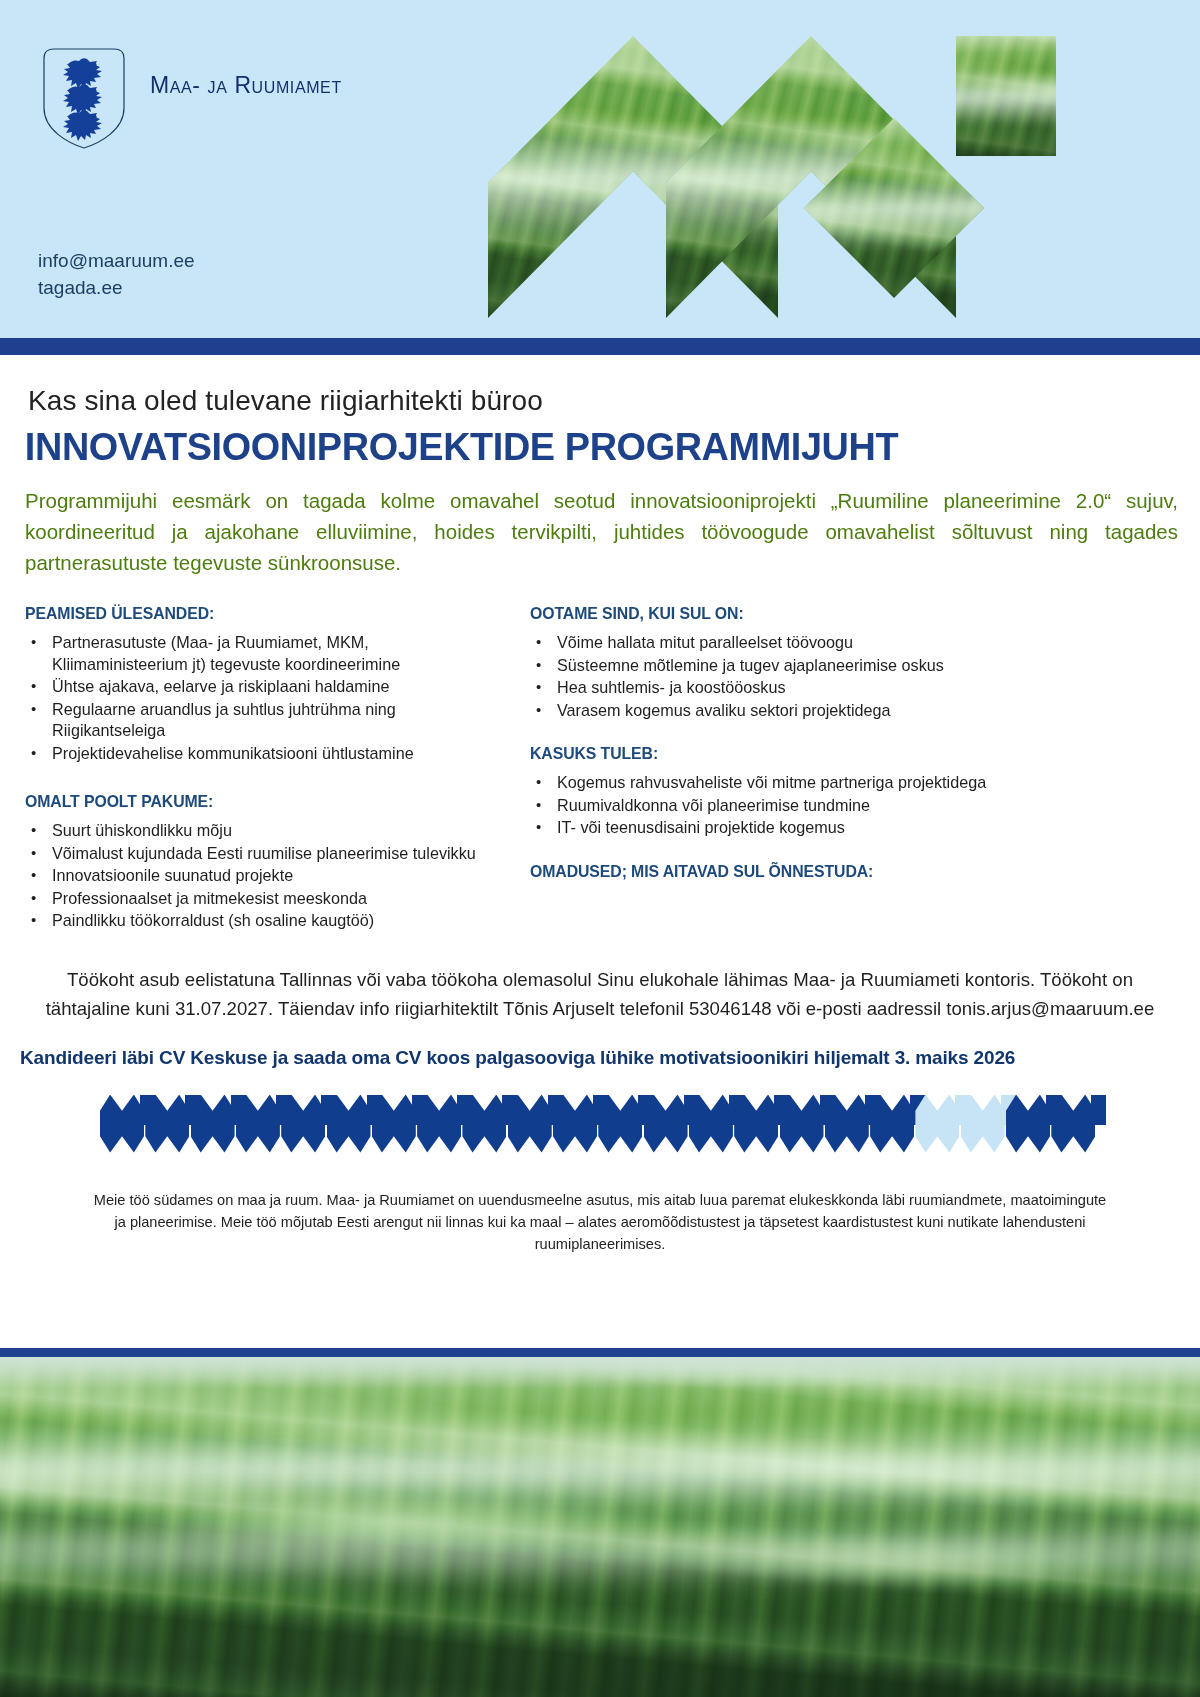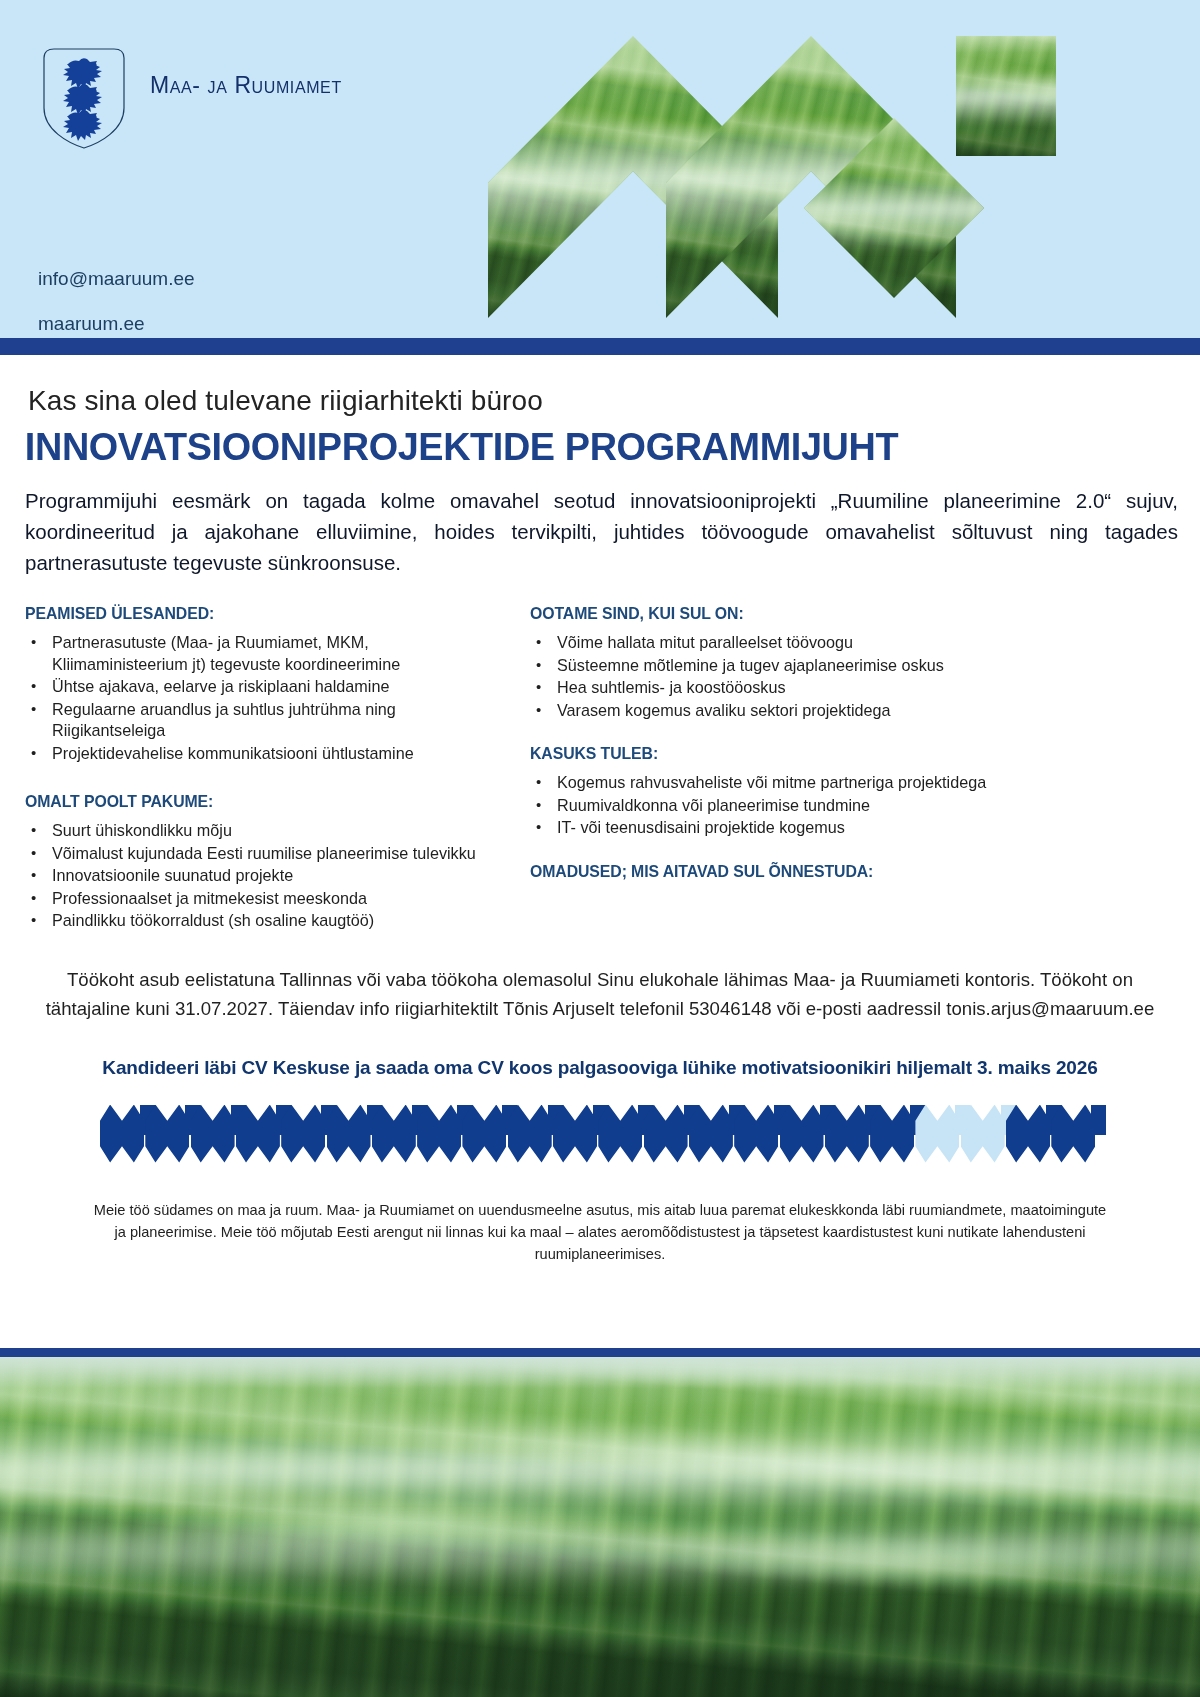--- a/index.html
+++ b/index.html
@@ -43,21 +43,21 @@
     font-family: "Liberation Sans", sans-serif;
   }
   .contact-block {
     position: absolute;
     left: 38px;
     top: 247px;
     font-size: 19px;
     line-height: 27px;
     color: #1d3f63;
   }
-  .contact-block div { white-space: nowrap; margin-top: 18px; }
+  .contact-block div { white-space: nowrap; }
 
   
   .header-art {
     position: absolute;
     left: 488px;
     top: 18px;
     width: 600px;
     height: 300px;
   }
   .hdr-tile {
@@ -126,21 +126,21 @@
     letter-spacing: -0.4px;
     padding-left: 5px;
     transform: scaleX(0.97);
     transform-origin: left center;
   }
   .intro {
     margin-top: 16px;
     font-size: 20.5px;
     line-height: 31px;
     text-align: justify;
-    color: #0f172a;
+    color: #4d7c0f;
     padding-left: 5px;
     padding-right: 2px;
   }
 
   
   .columns {
     display: flex;
     margin-top: 26px;
     padding-left: 5px;
   }
@@ -182,25 +182,25 @@
   
   .note {
     margin-top: 32px;
     font-size: 18.6px;
     line-height: 29px;
     text-align: center;
     color: #1f1f1f;
     padding: 0 18px;
   }
   .apply-line {
-    margin-top: 34px;
+    margin-top: 24px;
     font-size: 19px;
     font-weight: bold;
     color: #11366e;
-    text-align: center;
+    text-align: left;
     letter-spacing: -0.15px;
   }
 
   
   .chev-band {
     margin: 26px auto 0 auto;
     width: 1000px;
     height: 58px;
     position: relative;
   }
@@ -343,21 +343,21 @@
         <div class="mist"></div>
     </div>
     <div class="hdr-tile" style="left:468px; top:18px; width:100px; height:120px;">
       <div class="photo"></div>
         <div class="mist"></div>
     </div>
   </div>
 
   <div class="contact-block">
     <div>info@maaruum.ee</div>
-    <div>maaruum.ee</div>
+    <div>tagada.ee</div>
   </div>
 </div>
 
 <div class="navy-rule"></div>
 
 <div class="content">
 
   <div class="eyebrow">Kas sina oled tulevane riigiarhitekti büroo</div>
   <div class="job-title">INNOVATSIOONIPROJEKTIDE PROGRAMMIJUHT</div>
   <div class="intro">Programmijuhi eesmärk on tagada kolme omavahel seotud innovatsiooniprojekti „Ruumiline planeerimine 2.0“ sujuv, koordineeritud ja ajakohane elluviimine, hoides tervikpilti, juhtides töövoogude omavahelist sõltuvust ning tagades partnerasutuste tegevuste sünkroonsuse.</div>

